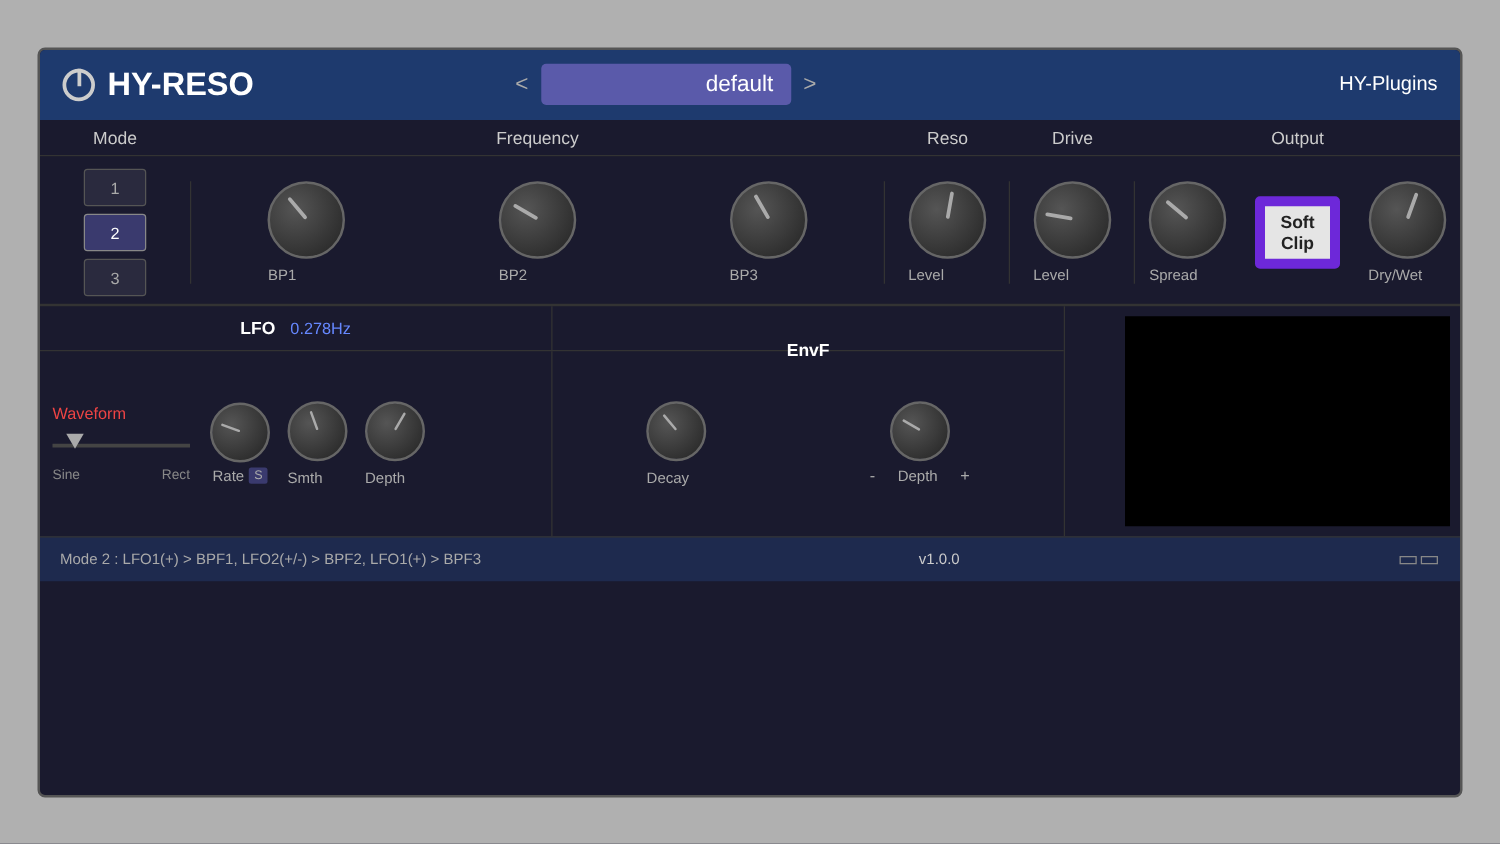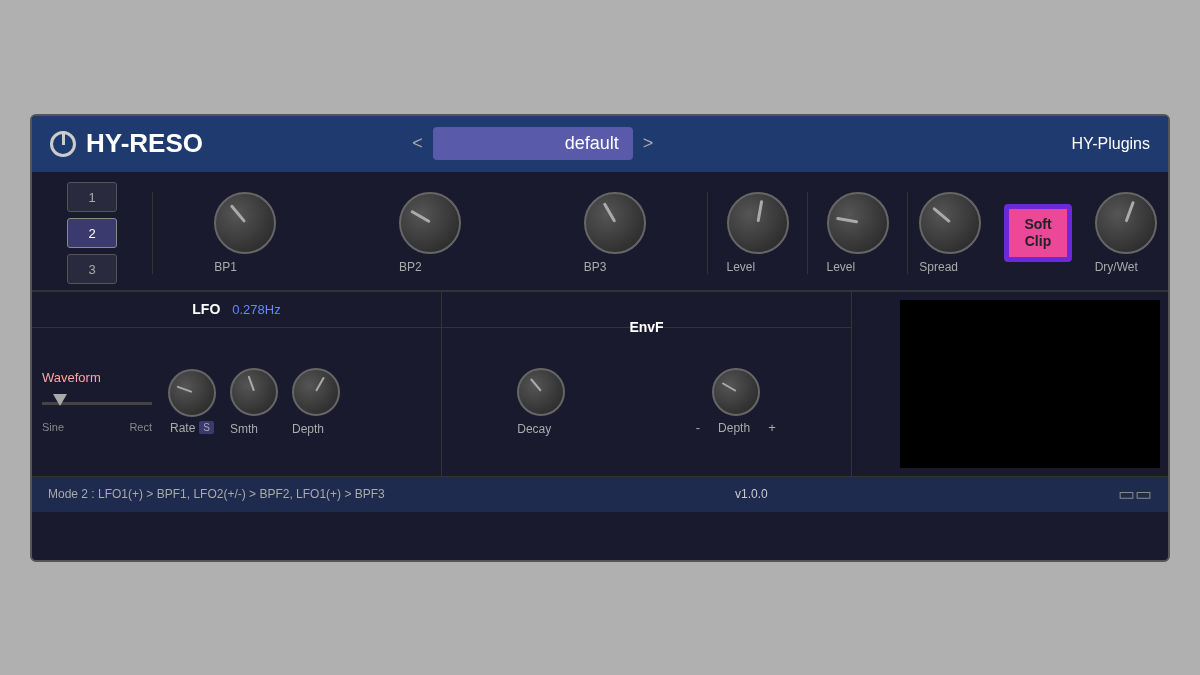--- a/index.html
+++ b/index.html
@@ -7,21 +7,21 @@
       background: #b0b0b0;
       display: flex;
       justify-content: center;
       align-items: center;
       width: 1200px;
       height: 675px;
       font-family: Arial, sans-serif;
     }
     .plugin-container {
       width: 1140px;
-      height: 448px;
+      height: 600px;
       background: #1a1a2e;
       border: 2px solid #555;
       border-radius: 6px;
       overflow: hidden;
       display: flex;
       flex-direction: column;
     }
     
     .header {
       background: #1e3a6e;
@@ -227,22 +227,22 @@
     .knob-small.envdepth::after { transform: translateX(-50%) rotate(-60deg); }
     .knob-label {
       color: #aaa;
       font-size: 12px;
       text-align: center;
     }
     
     .soft-clip-btn {
       width: 68px;
       height: 58px;
-      background: #ec4899;
-      border: 5px solid #6d28d9;
+      background: #e5e5e5;
+      border: 8px solid #6d28d9;
       border-radius: 4px;
       color: #222;
       font-size: 14px;
       font-weight: bold;
       text-align: center;
       cursor: pointer;
       display: flex;
       align-items: center;
       justify-content: center;
       line-height: 1.2;
@@ -307,21 +307,21 @@
       gap: 8px;
       border-right: 1px solid #333;
     }
     .waveform-section {
       display: flex;
       flex-direction: column;
       gap: 6px;
       min-width: 110px;
     }
     .waveform-label {
-      color: #fca5a5;
+      color: #ef4444;
       font-size: 13px;
     }
     .waveform-slider-container {
       position: relative;
       height: 24px;
       display: flex;
       align-items: center;
     }
     .waveform-slider-track {
       width: 100%;
@@ -426,20 +426,27 @@
       <span>HY-RESO</span>
     </div>
     <div class="header-preset-area">
       <span class="preset-arrow">&lt;</span>
       <div class="preset-display">default</div>
       <span class="preset-arrow">&gt;</span>
     </div>
     <div class="brand-name">HY-Plugins</div>
   </div>
 
+  <div class="col-headers" style="padding-left:0;">
+    <div class="col-header" style="width:120px;">Mode</div>
+    <div class="col-header" style="flex:1;">Frequency</div>
+    <div class="col-header" style="width:100px;">Reso</div>
+    <div class="col-header" style="width:100px;">Drive</div>
+    <div class="col-header" style="width:260px;">Output</div>
+  </div>
 
   <div class="top-row">
 
     <div class="mode-section">
       <div class="mode-btn">1</div>
       <div class="mode-btn active">2</div>
       <div class="mode-btn">3</div>
     </div>
 
     <div class="freq-section">

